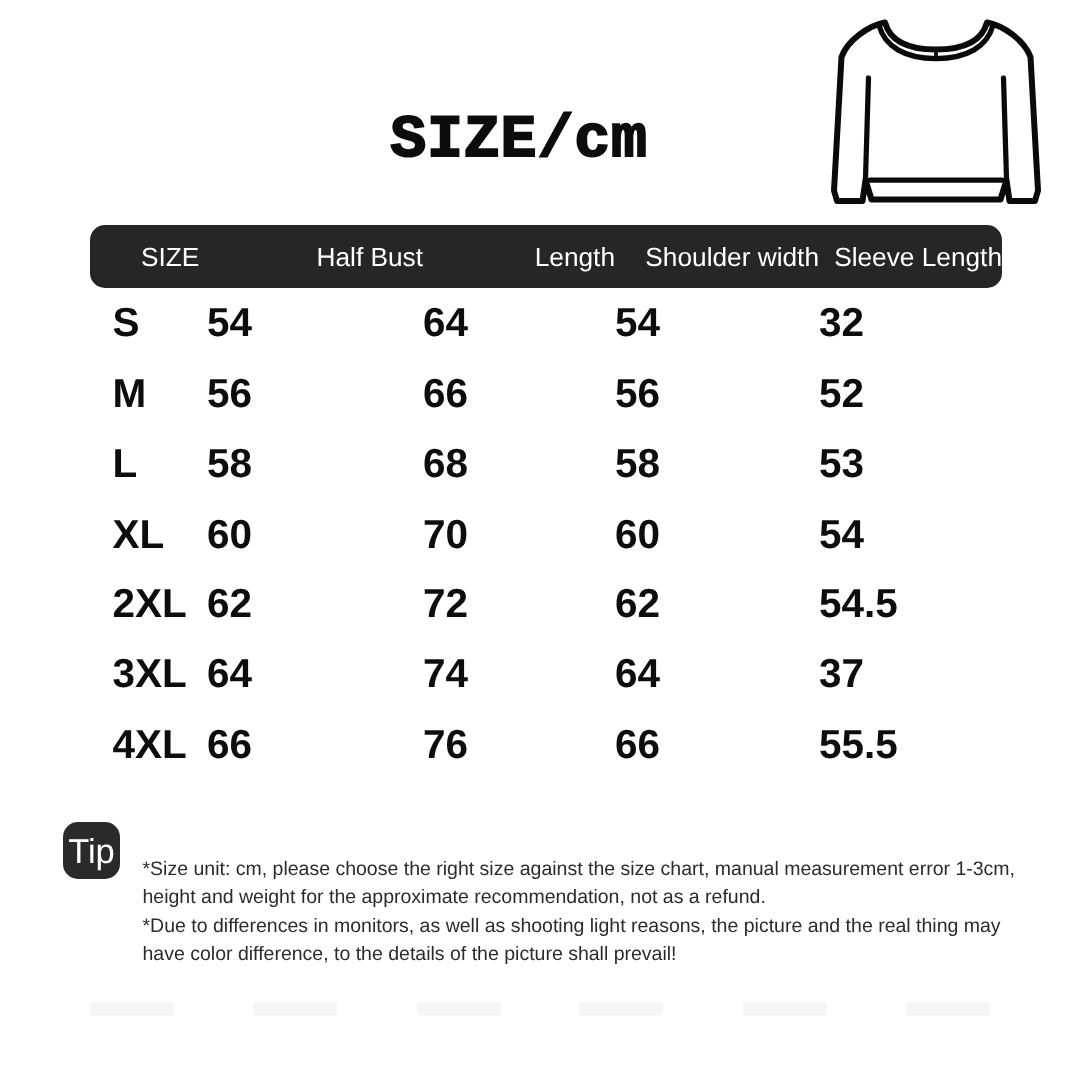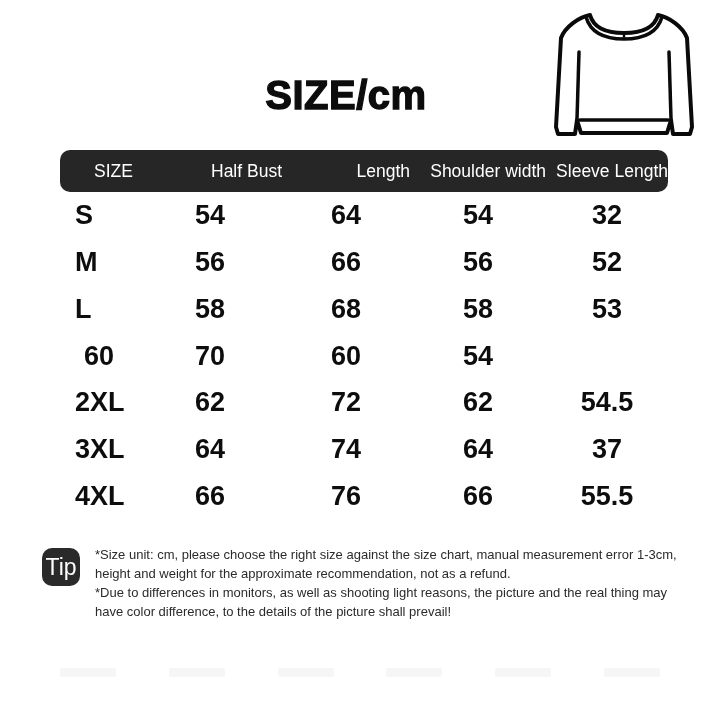--- a/index.html
+++ b/index.html
@@ -10,21 +10,21 @@
     position:relative;overflow:hidden;
     color:#111;
   }
   .canvas{position:absolute;inset:0;}
 
   
   .title{
     position:absolute;top:72px;left:0;width:692px;
     margin:0;text-align:center;
     font-size:40px;line-height:46px;font-weight:bold;
-    letter-spacing:.5px;color:#0c0c0c;
+    letter-spacing:.5px;color:#0c0c0c;font-family:Liberation Mono, monospace;
     -webkit-text-stroke:1.3px #0c0c0c;
   }
 
   
   .sweater{position:absolute;left:553px;top:8px;width:142px;height:132px;}
 
   
   .table{position:absolute;left:60px;top:150px;width:608px;}
   .thead{
     height:42px;background:#262626;border-radius:10px;
@@ -33,32 +33,32 @@
     font-size:17.5px;font-weight:500;
   }
   .th{text-align:right;white-space:nowrap;}
   .th-size{text-align:left;padding-left:15px;margin-left:19px;}
   .tbody{display:grid;grid-template-rows:repeat(7,46.86px);}
   .tr{
     display:grid;grid-template-columns:78px 144px 128px 136px 122px;
     align-items:center;
     font-size:27px;font-weight:bold;color:#0d0d0d;
   }
-  .td{text-align:center;}
+  .td{}
   .td-size{text-align:left;padding-left:15px;}
 
   
   .tip-badge{
     position:absolute;left:42px;top:548px;width:38px;height:38px;
     background:#2a2a2a;border-radius:10px;
     color:#fff;font-size:23px;font-weight:500;
     display:flex;align-items:center;justify-content:center;
   }
   .tip-text{
-    position:absolute;left:95px;top:545px;width:585px;
+    position:absolute;left:95px;top:569px;width:585px;
     font-size:13px;line-height:19px;color:#2b2b2b;
   }
   .tip-line{white-space:nowrap;}
 
   
   .watermark{position:absolute;left:60px;top:668px;width:600px;height:10px;
     display:flex;justify-content:space-between;}
   .wm{display:block;width:56px;height:9px;background:#f6f6f6;border-radius:2px;}
 </style>
 </head>
@@ -105,20 +105,21 @@
 
       <div class="tr">
         <div class="td td-size">L</div>
         <div class="td">58</div>
         <div class="td">68</div>
         <div class="td">58</div>
         <div class="td">53</div>
       </div>
 
       <div class="tr">
+        <div class="td td-size">XL</div>
         <div class="td">60</div>
         <div class="td">70</div>
         <div class="td">60</div>
         <div class="td">54</div>
       </div>
 
       <div class="tr">
         <div class="td td-size">2XL</div>
         <div class="td">62</div>
         <div class="td">72</div>

